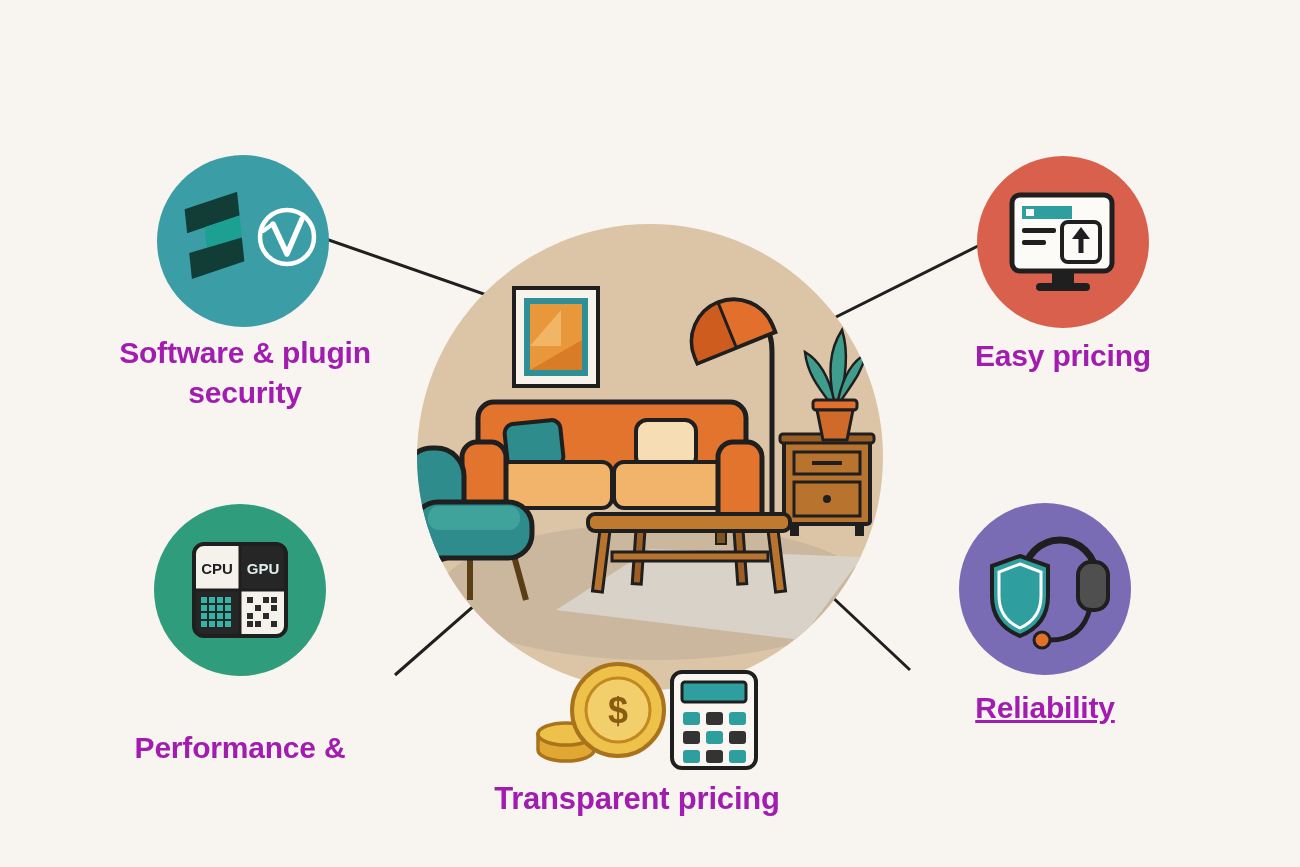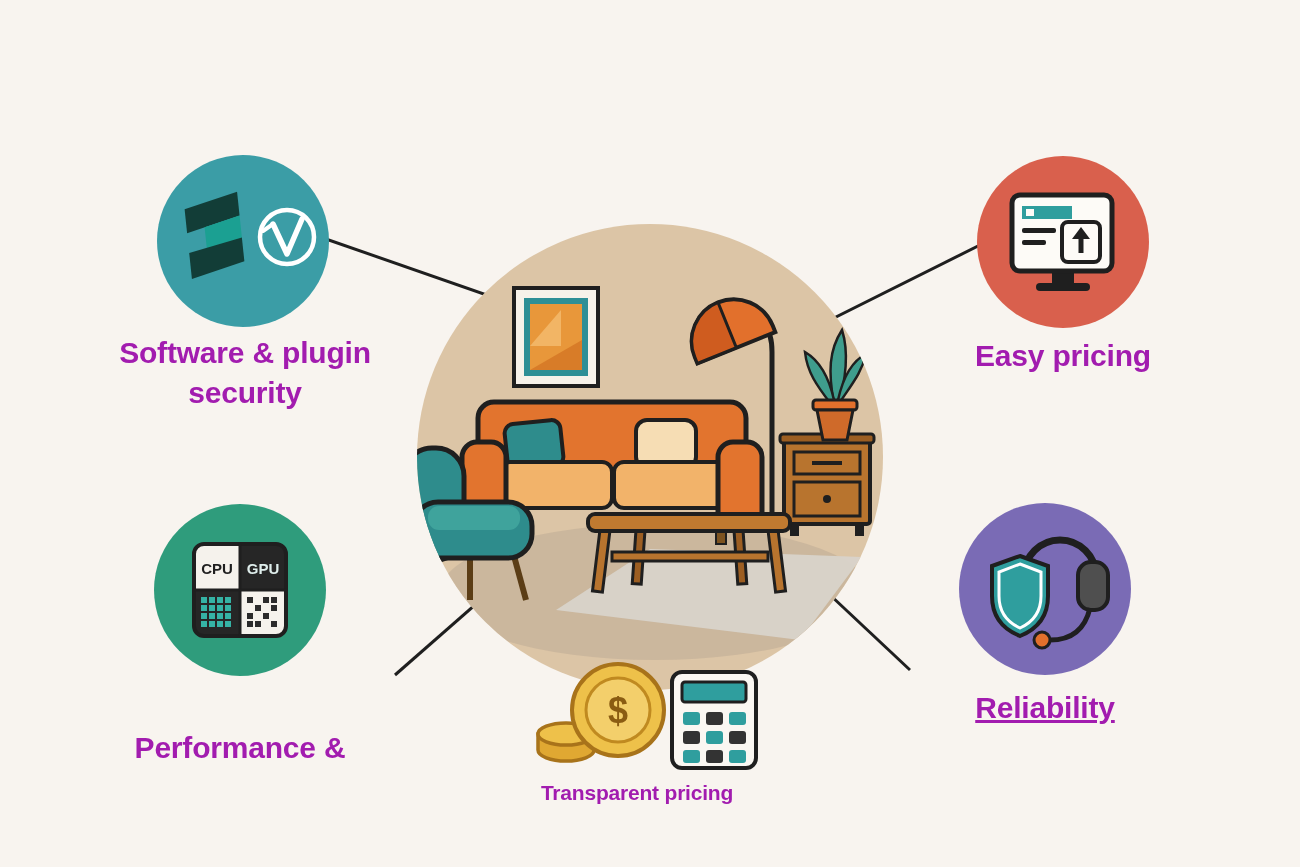--- a/index.html
+++ b/index.html
@@ -14,21 +14,21 @@
   .label{
     position:absolute;
     width:400px;
     text-align:center;
     font-weight:700;
     font-size:30px;
     line-height:1.32;
     color:#a21caf;
     letter-spacing:-0.2px;
   }
-  .label.pricing{font-size:21px;}
+  .label.pricing{font-size:31px;}
 </style>
 </head>
 <body>
 
 <div class="canvas">
 
 <svg width="1300" height="867" viewBox="0 0 1300 867">
   <defs>
     <clipPath id="centerClip">
           <circle cx="650" cy="457" r="233"></circle>

